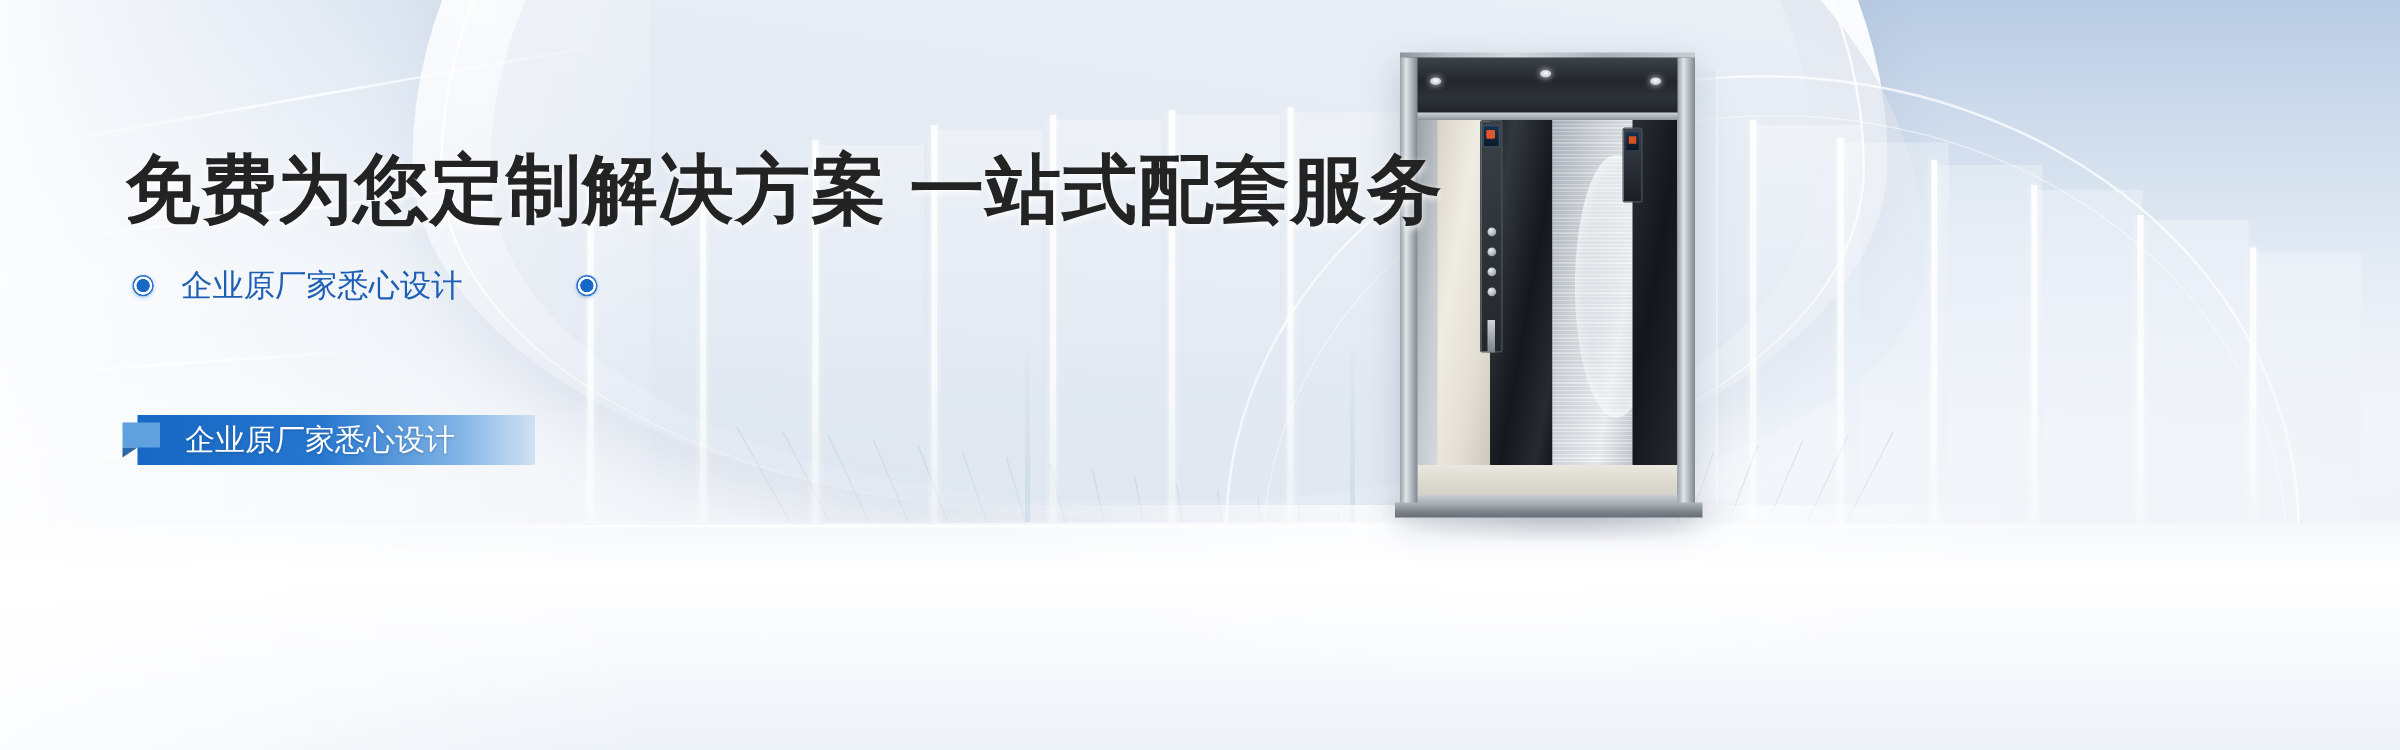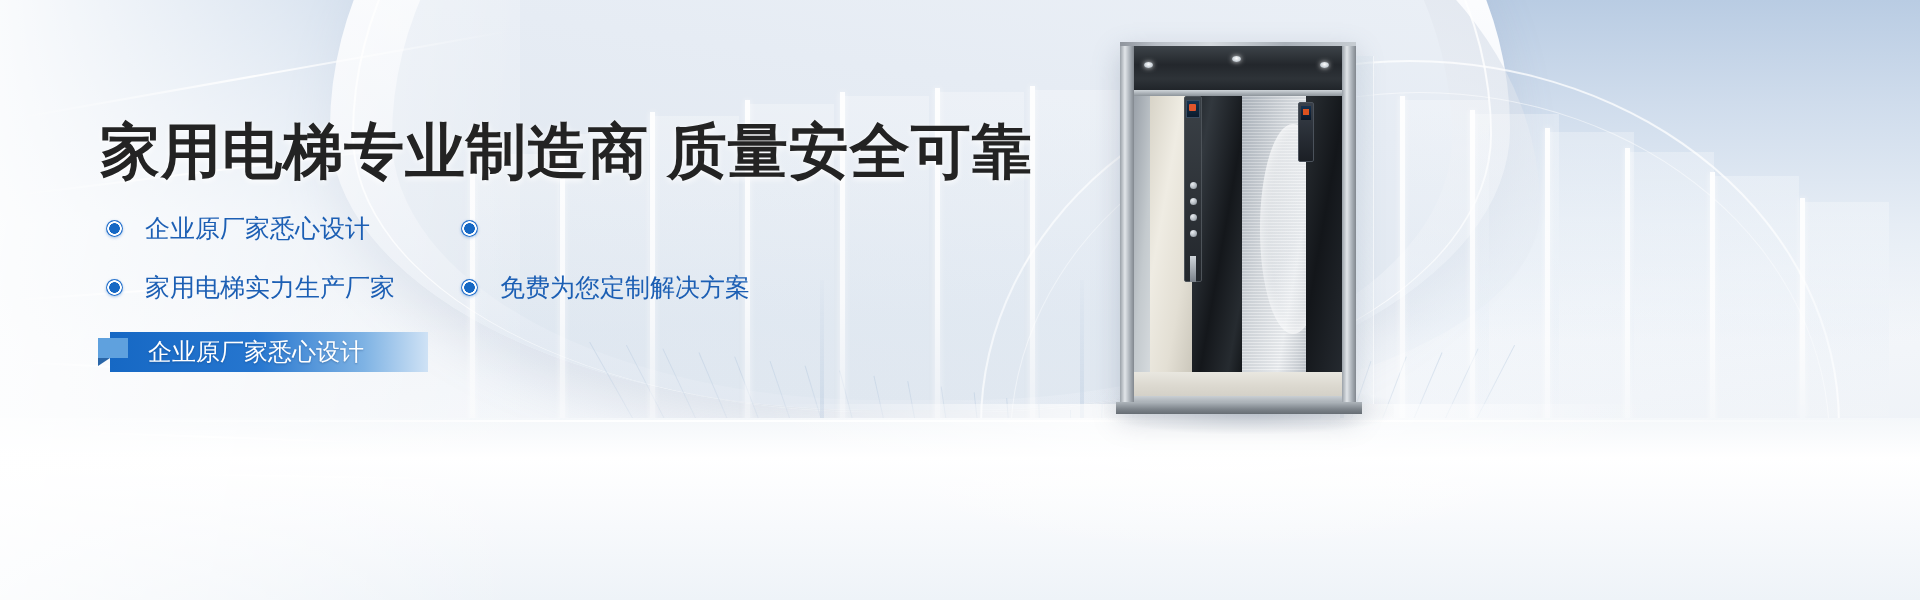--- a/index.html
+++ b/index.html
@@ -436,42 +436,32 @@
     <div class="cop2-dot"></div>
 
     <div class="cab-floor"></div>
     <div class="cab-floor-edge"></div>
     <div class="frame-post left"></div>
     <div class="frame-post right"></div>
     <div class="glass-side"></div>
     <div class="base-plinth"></div>
   </div>
 
-  <div class="headline">家用电梯专业制造商 质量安全可靠</div>
+  <div class="headline">免费为您定制解决方案 一站式配套服务</div>
 
   <div class="bullets">
     <div class="bullet-row">
       <div class="bullet col1">
         <span class="dot"></span>
         <span>企业原厂家悉心设计</span>
       </div>
       <div class="bullet">
         <span class="dot"></span>
       </div>
     </div>
-    <div class="bullet-row">
-      <div class="bullet col1">
-        <span class="dot"></span>
-        <span>家用电梯实力生产厂家</span>
-      </div>
-      <div class="bullet">
-        <span class="dot"></span>
-        <span>免费为您定制解决方案</span>
-      </div>
-    </div>
   </div>
 
   <div class="ribbon">
     <span class="ribbon-tab"></span>
     <span class="ribbon-text">企业原厂家悉心设计</span>
   </div>
 
 </div>
 
 </body></html>

